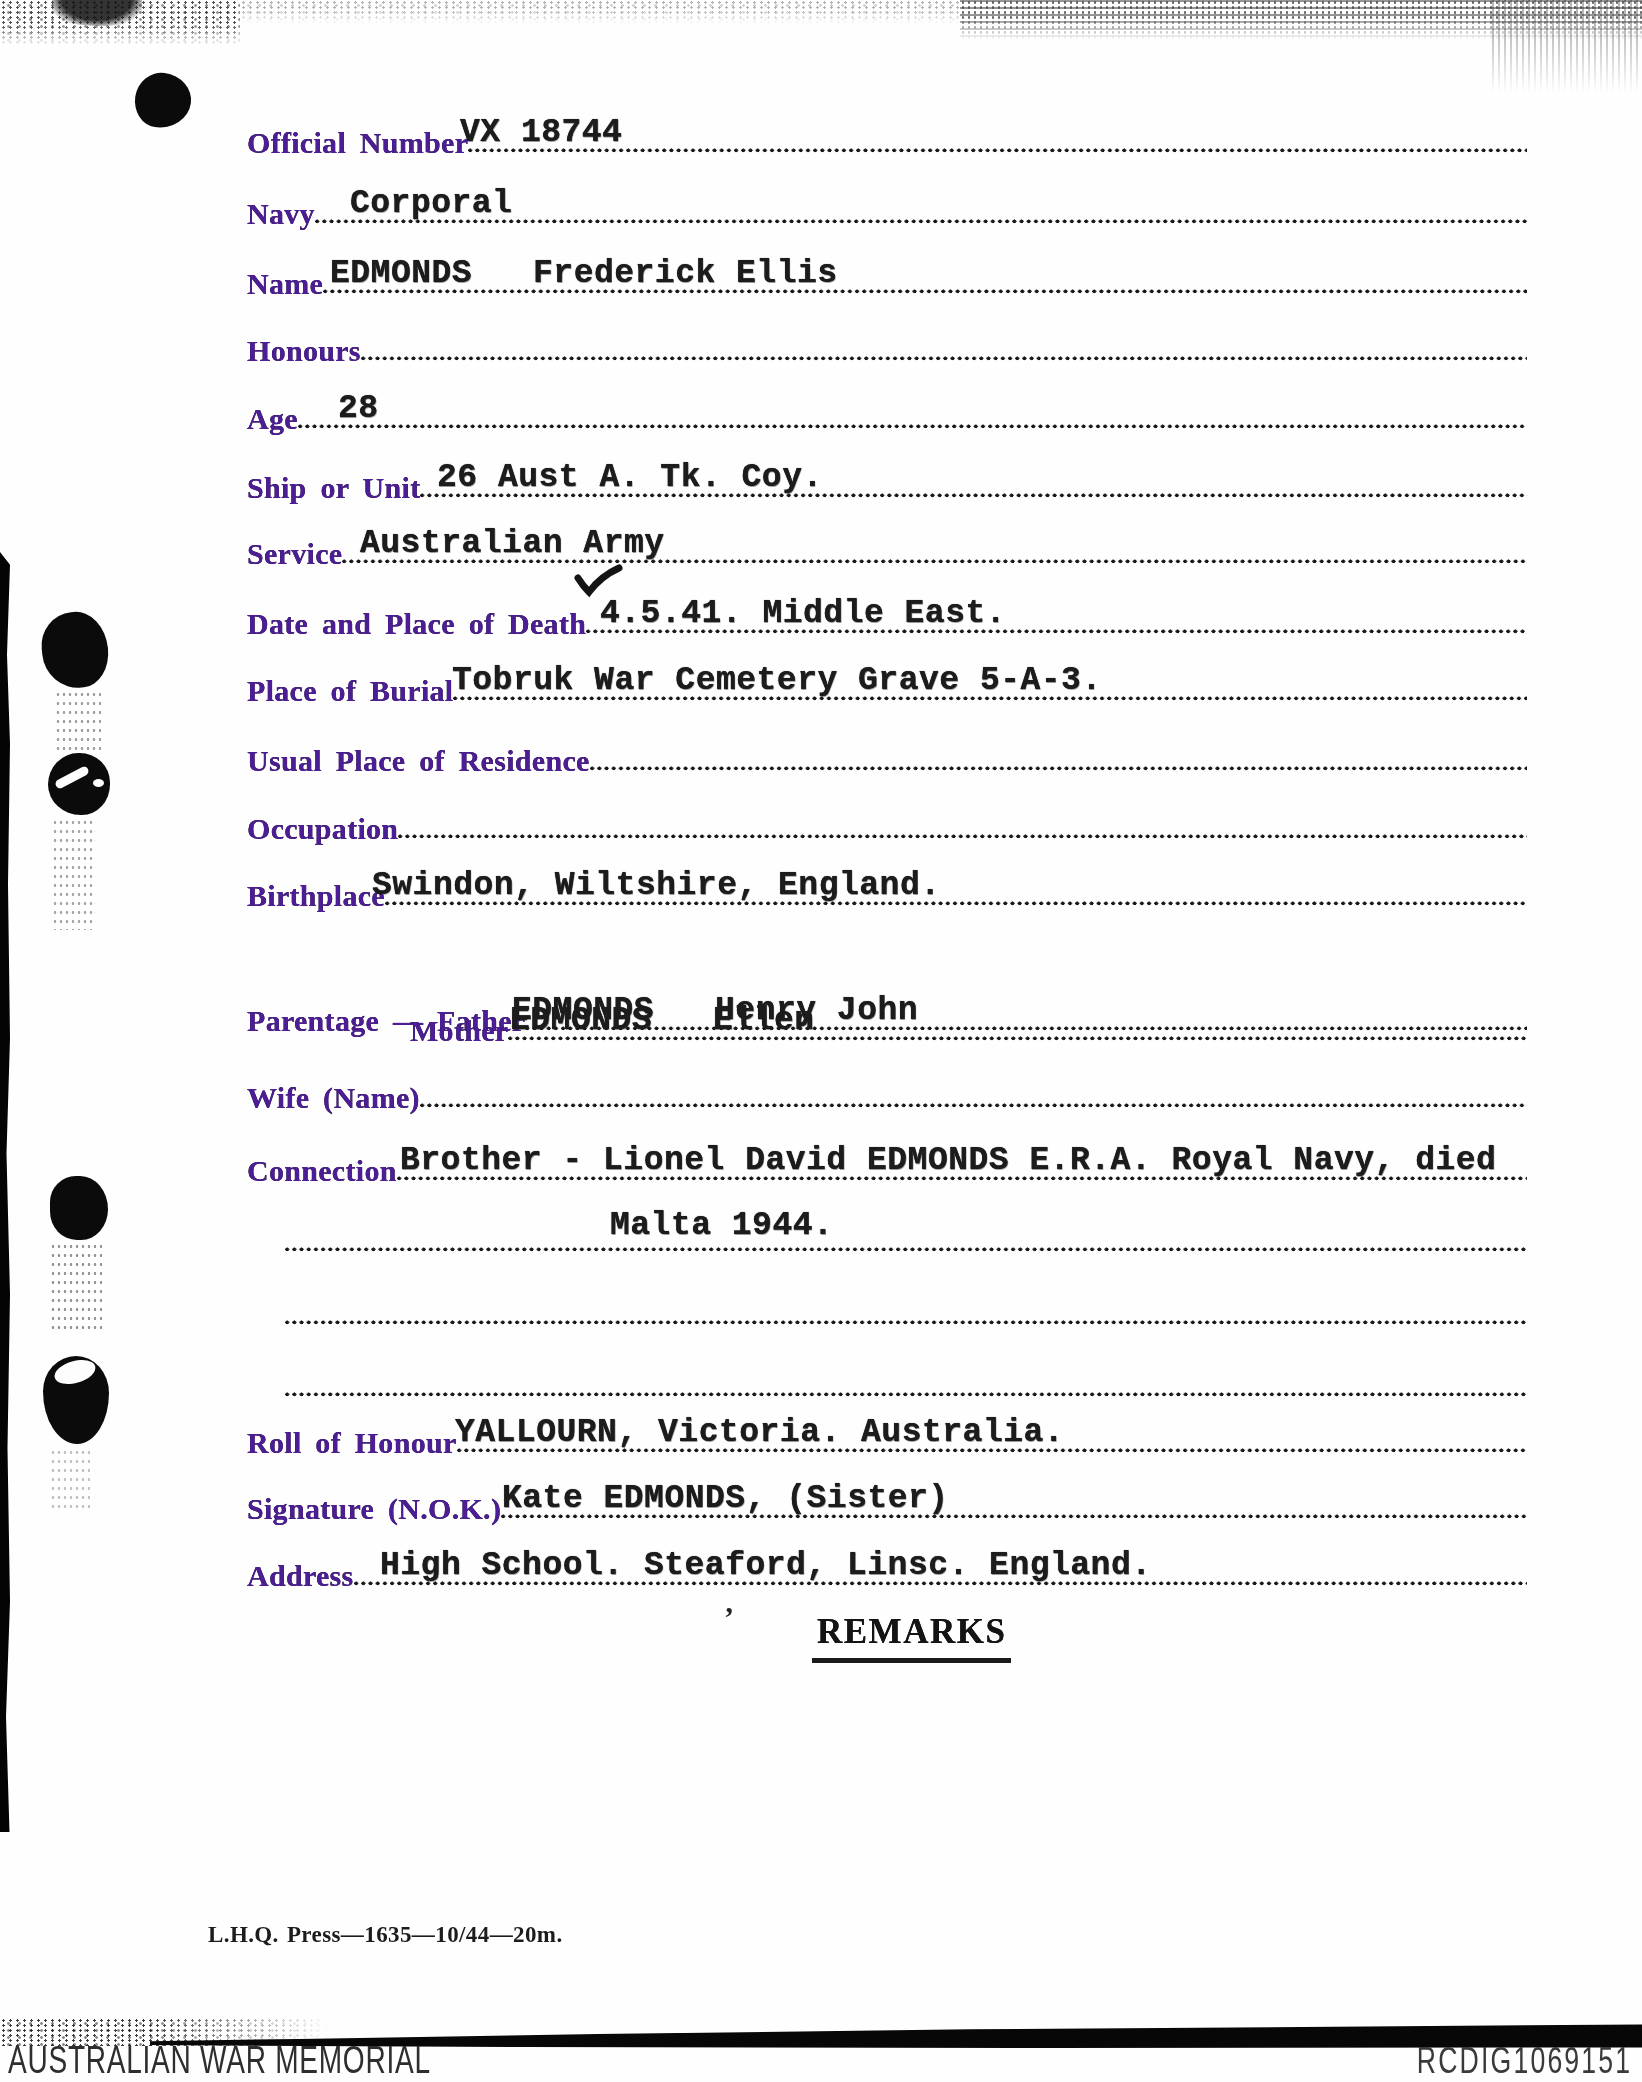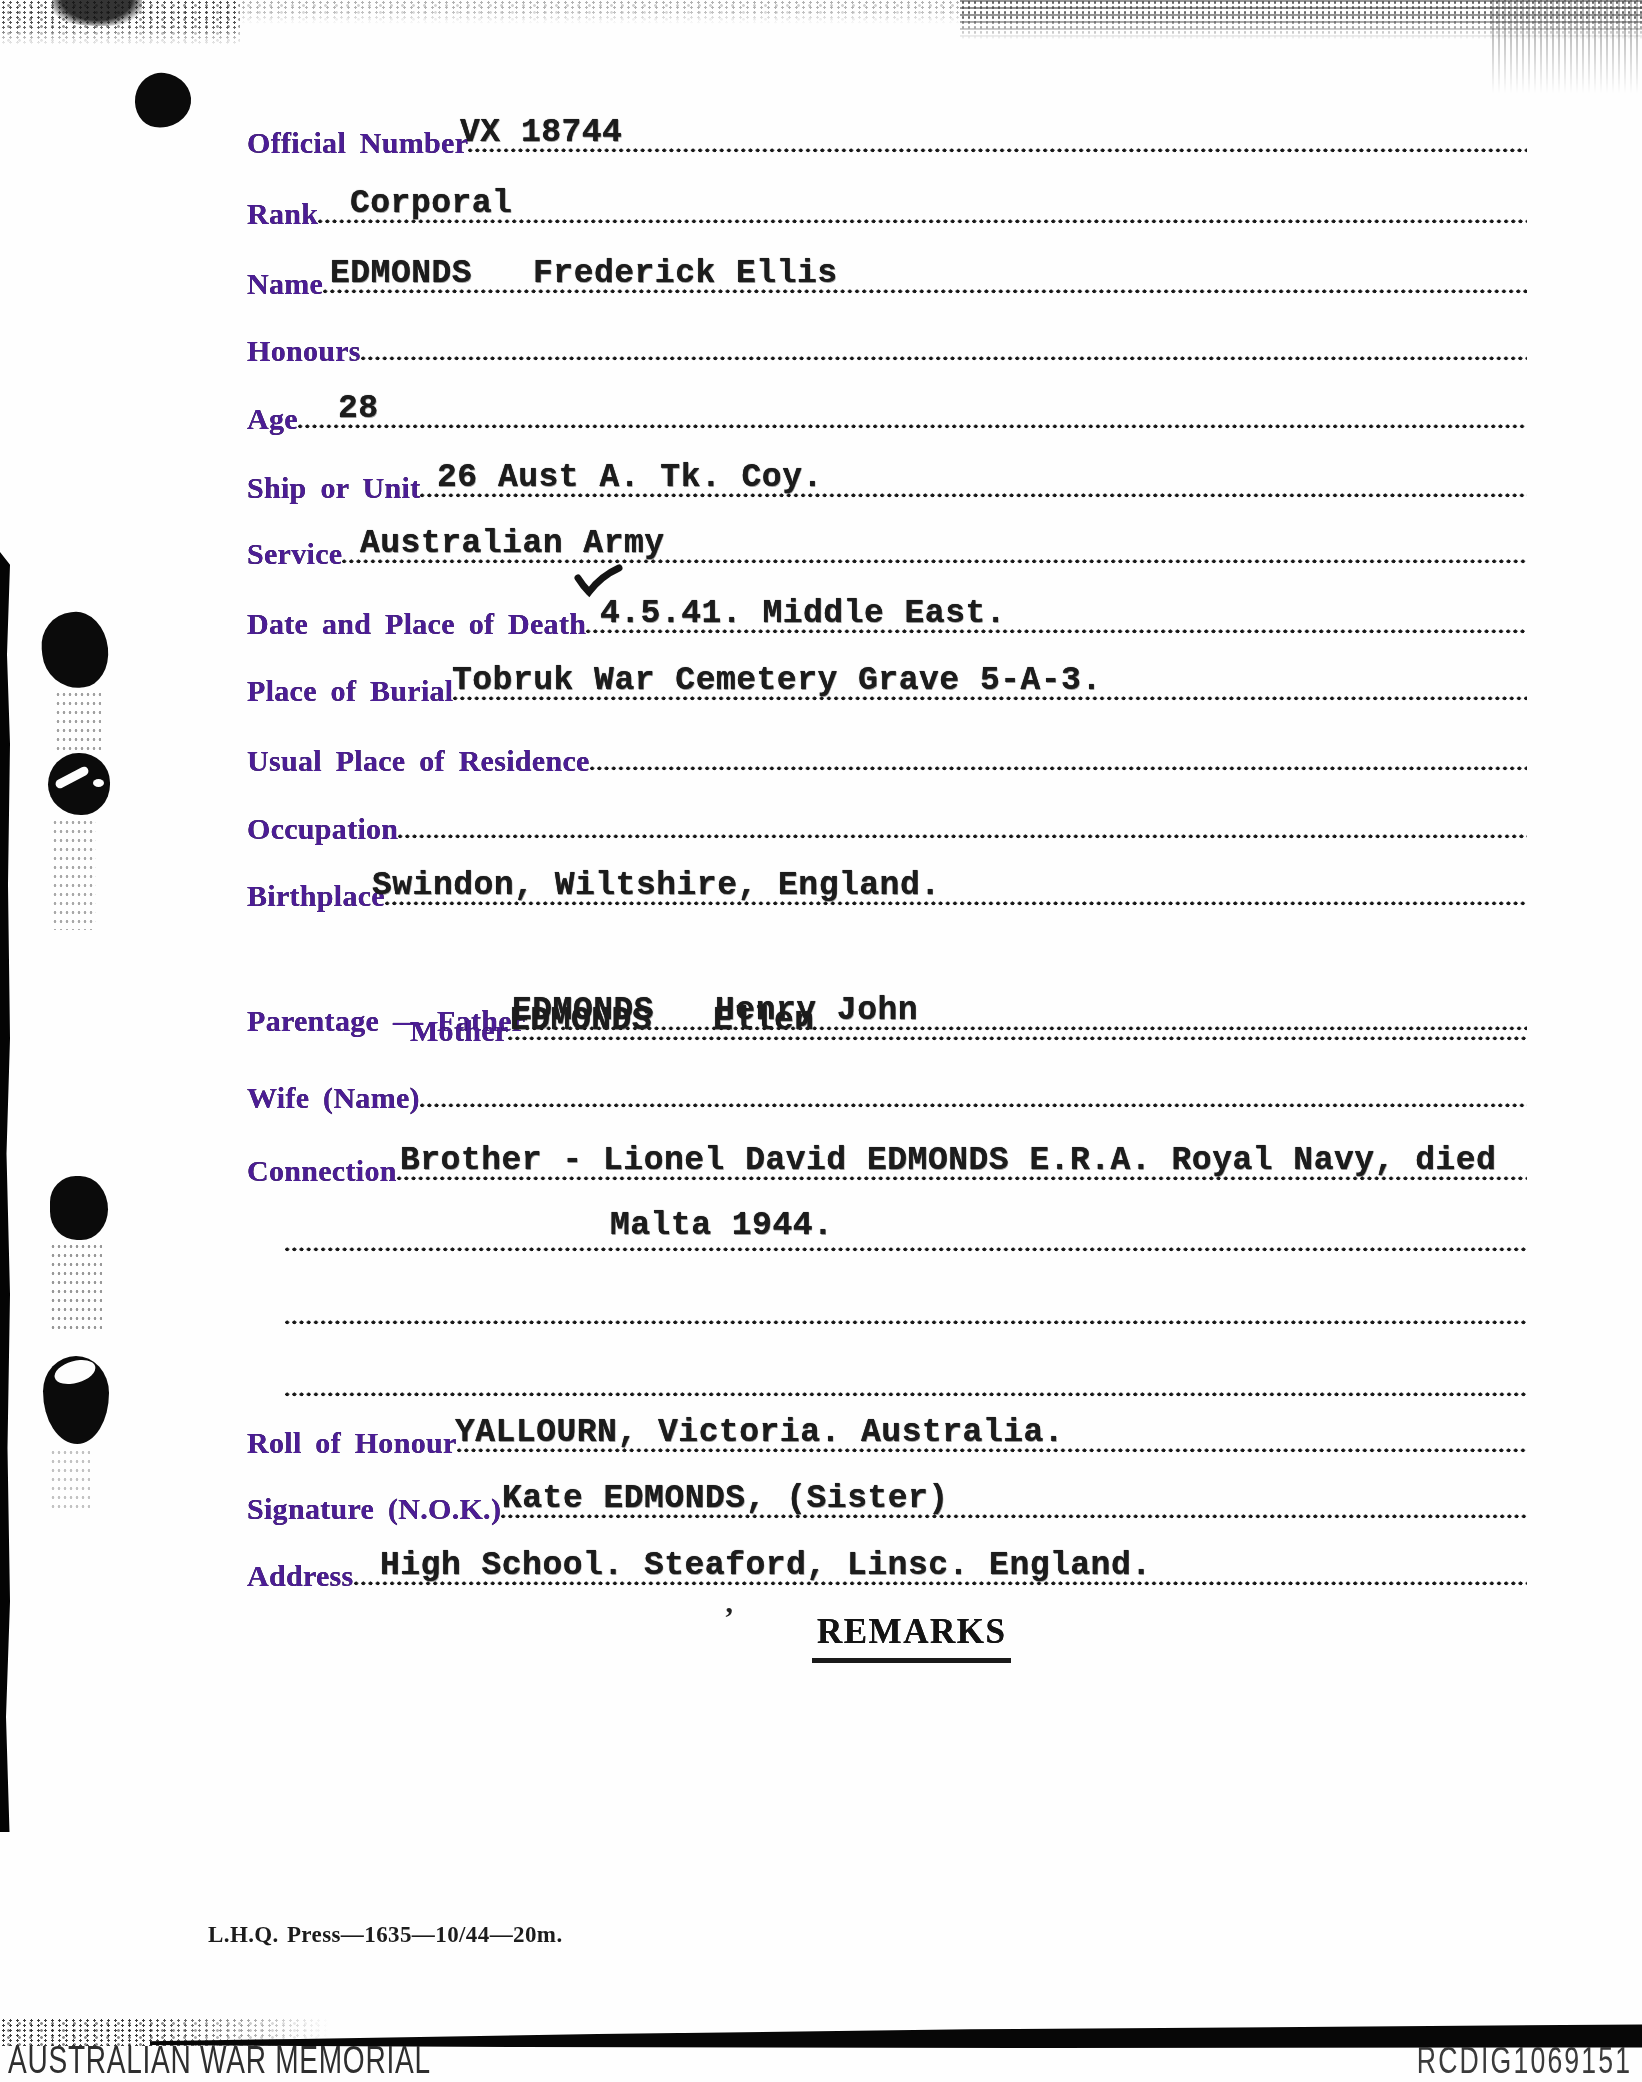--- a/index.html
+++ b/index.html
@@ -133,21 +133,21 @@
   <div class="trail trail-4"></div>
   <div class="trail trail-5"></div>
   <div class="edge-stripe"></div>
 
   <div class="row" style="top:126px">
     <span class="lbl">Official Number</span>
     <span class="dots"></span>
     <span class="val" style="left:213px">VX 18744</span>
   </div>
   <div class="row" style="top:197px">
-    <span class="lbl">Rank</span>
+    <span class="lbl">Navy</span>
     <span class="dots"></span>
     <span class="val" style="left:103px">Corporal</span>
   </div>
   <div class="row" style="top:267px">
     <span class="lbl">Name</span>
     <span class="dots"></span>
     <span class="val" style="left:83px">EDMONDS   Frederick Ellis</span>
   </div>
   <div class="row" style="top:334px">
     <span class="lbl">Honours</span>

